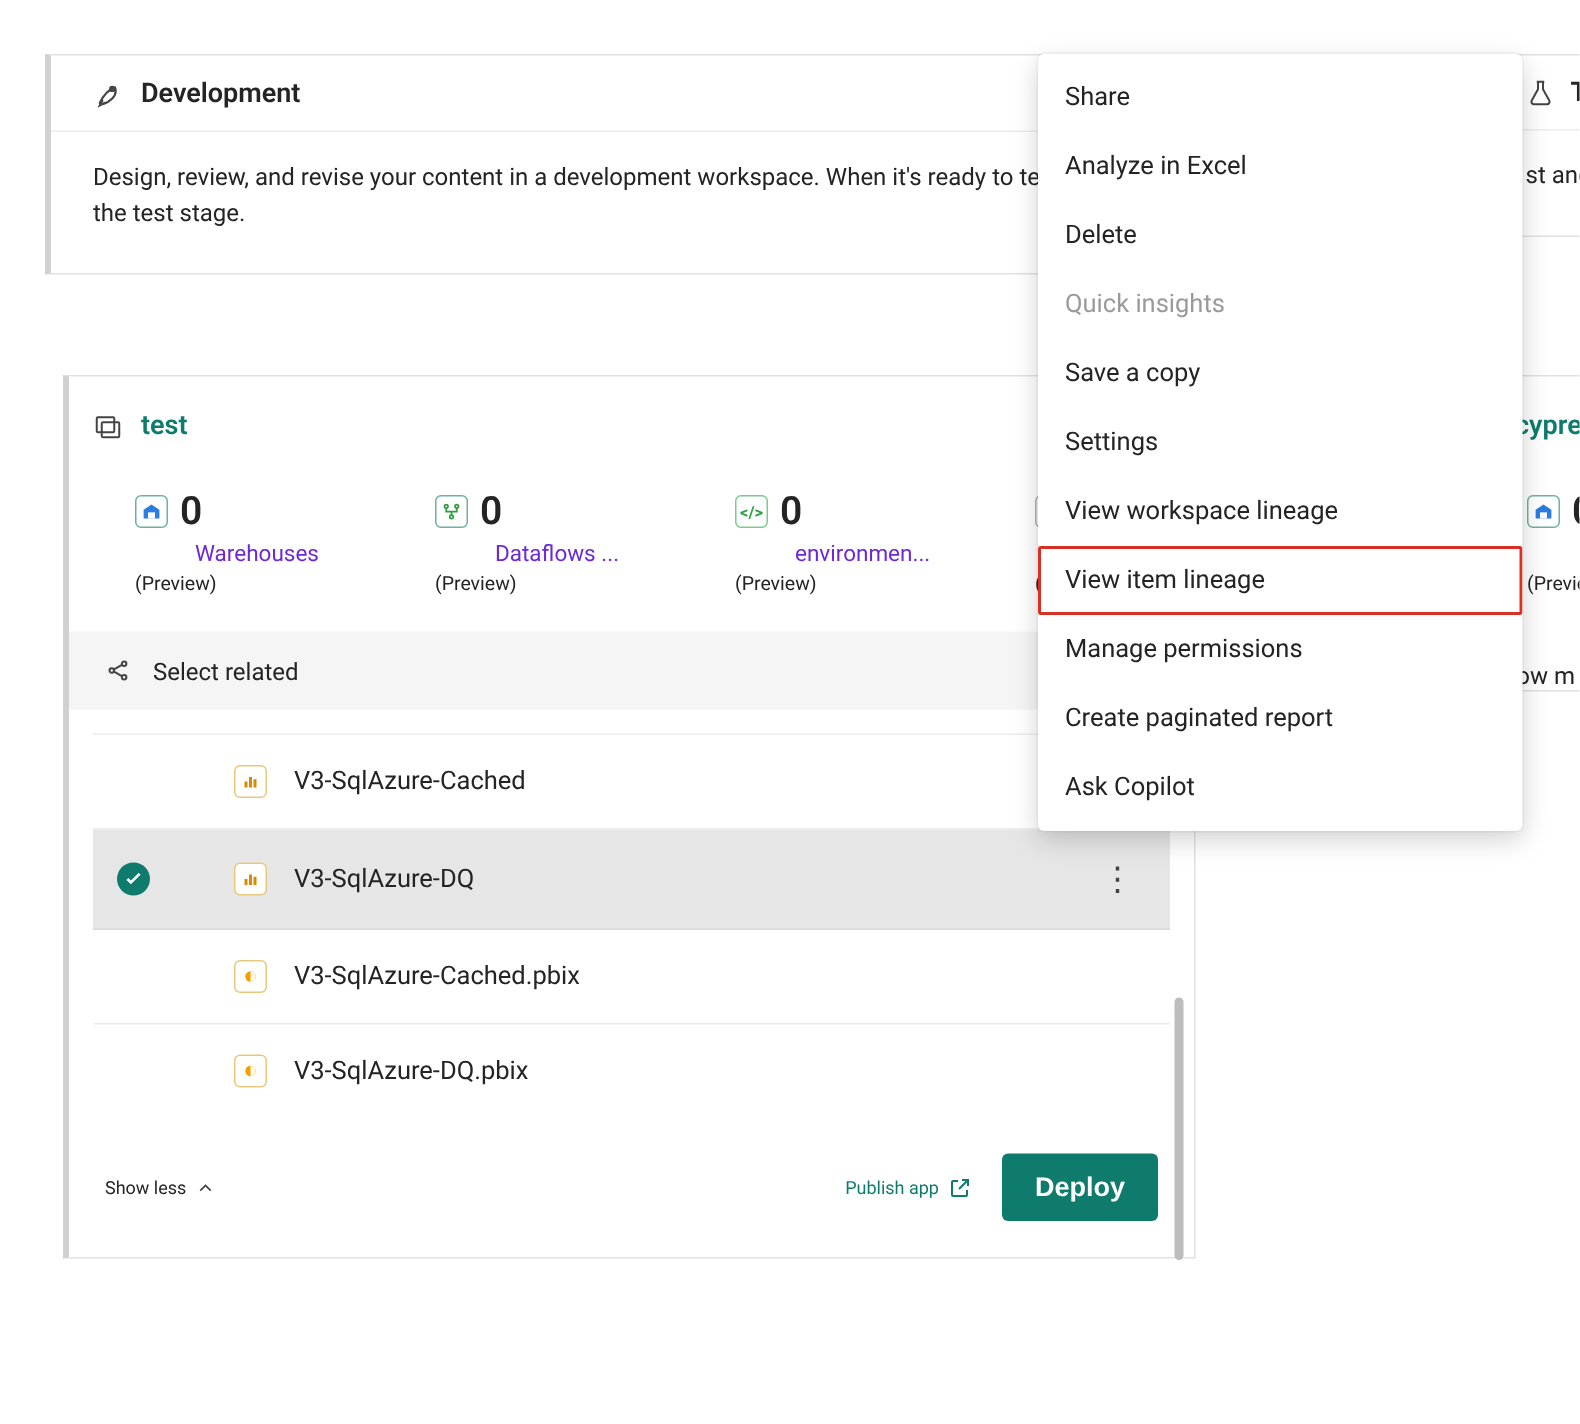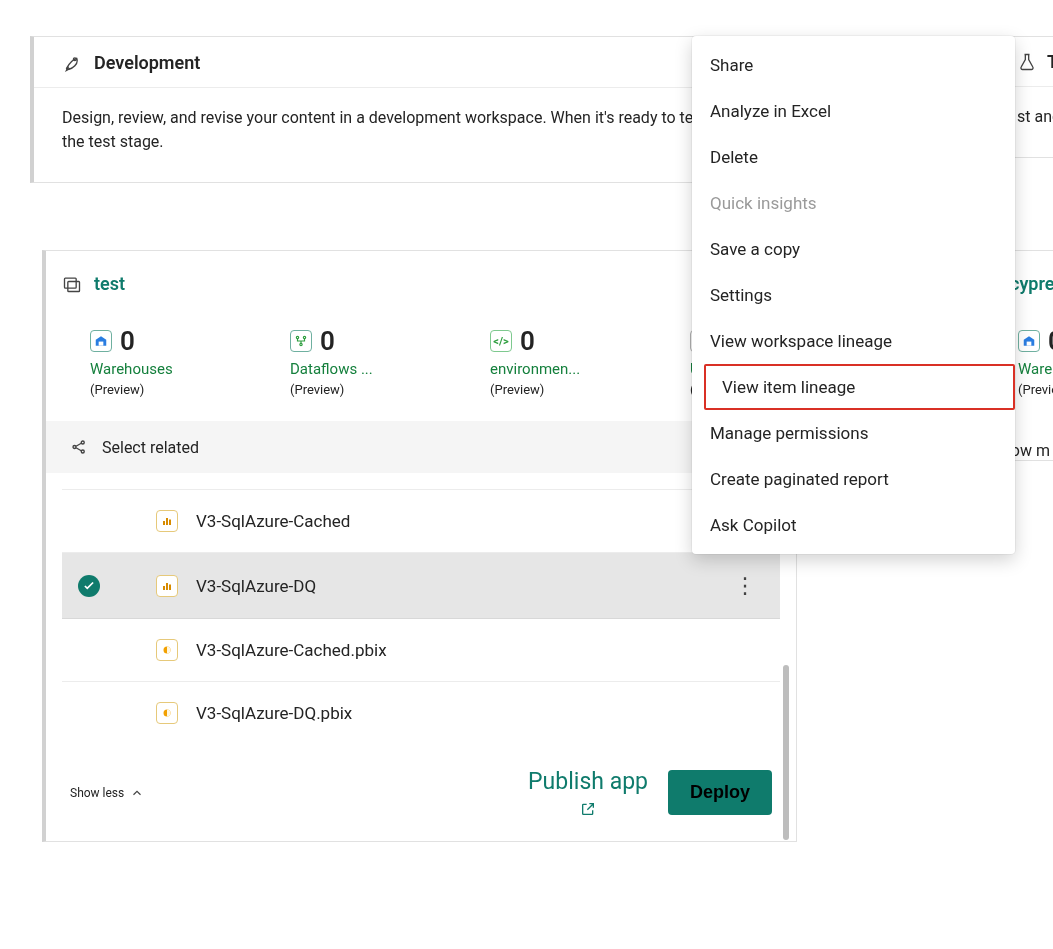--- a/index.html
+++ b/index.html
@@ -48,21 +48,21 @@
     padding: 22px 24px 8px 16px;
     font-size: 18px; font-weight: 600;
   }
   .ws-name { color: #0f7b6c; }
   .metrics {
     display: flex; gap: 60px;
     padding: 24px 20px 24px 44px;
   }
   .metric { display: flex; flex-direction: column; gap: 4px; min-width: 140px; }
   .metric-top { display: flex; align-items: center; gap: 8px; font-size: 26px; font-weight: 600; }
-  .metric-label { font-size: 15px; color: #15803d; white-space: nowrap; overflow: hidden; text-overflow: ellipsis; }
+  .metric-label { font-size: 15px; color: #6d28d9; white-space: nowrap; overflow: hidden; text-overflow: ellipsis; margin-left: 40px; }
   .metric-preview { font-size: 13px; color: #242424; }
 
   .select-bar {
     display: flex; align-items: center; justify-content: space-between;
     background: #f5f5f5;
     padding: 14px 24px 14px 24px;
     font-size: 16px;
   }
   .select-left { display: flex; align-items: flex-start; gap: 14px; }
   .select-right { display: flex; align-items: center; gap: 14px; }
@@ -93,23 +93,23 @@
   .item-icon.report { color: #d78b00; }
   .item-icon.pbix { color: #c97a00; }
   .more-dots { font-size: 22px; color: #424242; padding: 0 8px; cursor: pointer; }
 
   .card-footer {
     display: flex; align-items: center; justify-content: space-between;
     padding: 24px 24px 24px 24px;
   }
   .show-less { font-size: 12px; display: flex; align-items: center; gap: 6px; cursor: pointer; }
   .footer-right { display: flex; align-items: center; gap: 20px; }
-  .publish { color: #0f7b6c; font-size: 23px; display: flex; align-items: center; gap: 6px; cursor: pointer; flex-direction: column; }
+  .publish { color: #0f7b6c; font-size: 12px; display: flex; align-items: center; gap: 6px; cursor: pointer; }
   .deploy-btn {
-    background: #0f7b6c; color: #000000; border: none; border-radius: 4px;
+    background: #0f7b6c; color: #ffffff; border: none; border-radius: 4px;
     font-size: 18px; font-weight: 600; padding: 12px 22px; cursor: pointer;
   }
 
   .ws-card.second {
     left: 990px; top: 250px; width: 400px;
   }
 
   .context-menu {
     position: absolute;
     left: 692px; top: 36px;
@@ -123,21 +123,20 @@
   .menu-item {
     padding: 13px 18px;
     font-size: 17px;
     color: #242424;
     cursor: pointer;
   }
   .menu-item.disabled { color: #9a9a9a; cursor: default; }
   .menu-item.highlight {
     box-shadow: inset 0 0 0 2px #d93025;
     border-radius: 2px;
-    margin-left: 12px;
   }
 
   .scrollbar {
     position: absolute;
     left: 783px; top: 665px;
     width: 6px; height: 175px;
     background: #bdbdbd; border-radius: 3px;
   }
 
   svg { display: block; }

